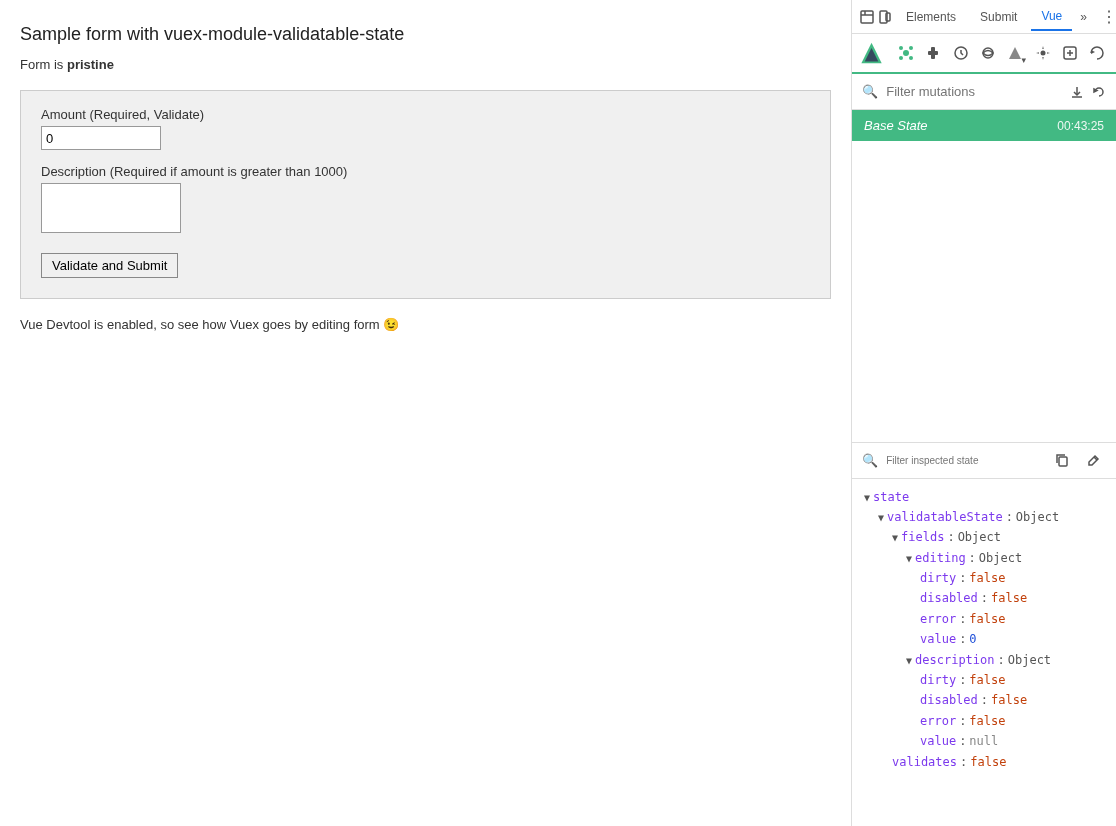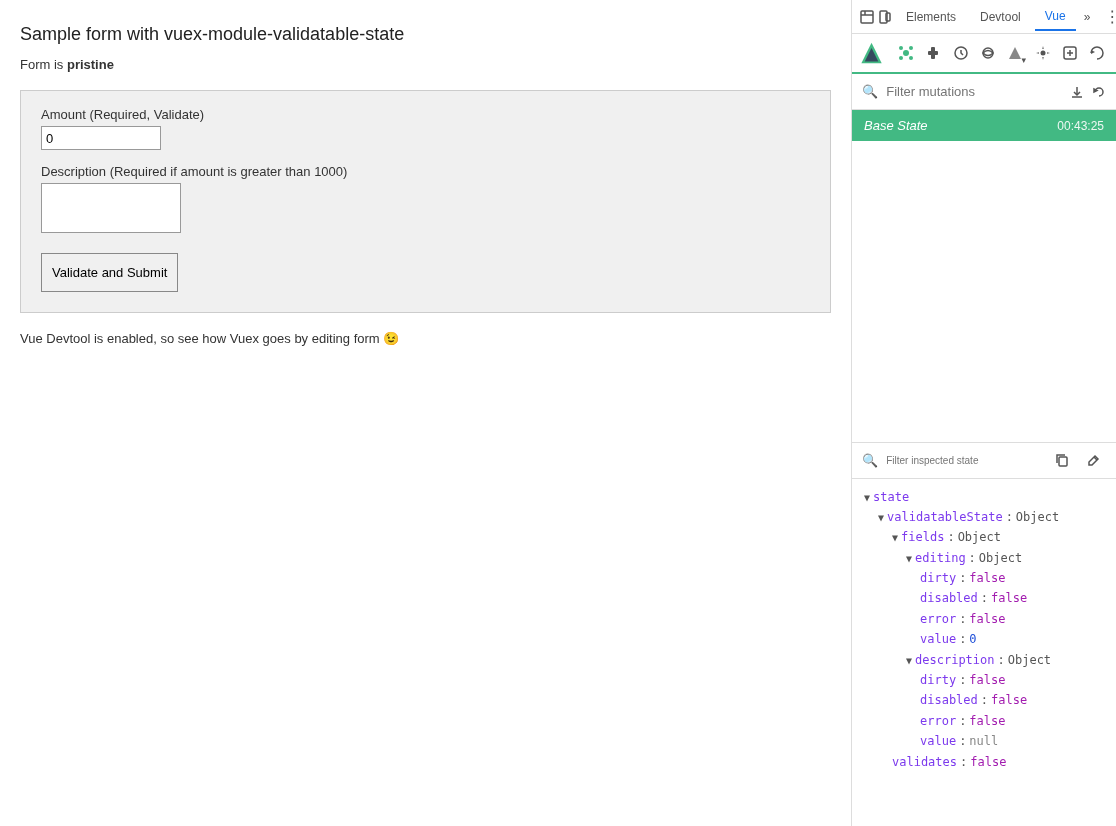--- a/index.html
+++ b/index.html
@@ -72,21 +72,21 @@
       font-size: 13px;
       border: 1px solid #999;
       background: #fff;
       resize: none;
       display: block;
     }
 
     .submit-btn {
       background: #f0f0f0;
       border: 1px solid #888;
-      padding: 11px 10px;
+      padding: 4px 10px;
       font-size: 13px;
       cursor: pointer;
       margin-top: 6px;
     }
 
     #devtool-hint {
       font-size: 13px;
       color: #333;
       margin-top: 8px;
     }
@@ -324,21 +324,21 @@
 
     .tree-indent-1 { padding-left: 0px; }
     .tree-indent-2 { padding-left: 14px; }
     .tree-indent-3 { padding-left: 28px; }
     .tree-indent-4 { padding-left: 42px; }
     .tree-indent-5 { padding-left: 56px; }
 
     .arrow { color: #555; margin-right: 3px; font-size: 10px; cursor: pointer; }
     .key-name { color: #7c3aed; }
     .key-type { color: #555; }
-    .val-false { color: #a21caf; }
+    .val-false { color: #c2410c; }
     .val-null { color: #888; }
     .val-num { color: #1d4ed8; }
     .colon { color: #555; margin: 0 3px; }
   </style>
 </head>
 <body>
 
 <div id="left-panel">
   <h1>Sample form with vuex-module-validatable-state</h1>
   <p id="form-status">
@@ -370,21 +370,21 @@
         <line x1="5" y1="1" x2="5" y2="5"></line>
       </svg>
     </button>
     <button class="dt-icon-btn">
       <svg width="14" height="14" viewBox="0 0 14 14" fill="none" stroke="currentColor" stroke-width="1.5">
         <rect x="2" y="1" width="7" height="12" rx="1"></rect>
         <rect x="8" y="3" width="4" height="8" rx="1"></rect>
       </svg>
     </button>
     <button class="dt-tab">Elements</button>
-    <button class="dt-tab">Devtool</button>
+    <button class="dt-tab">Submit</button>
     <button class="dt-tab active">Vue</button>
     <span class="dt-more">»</span>
     <span class="dt-kebab">⋮</span>
     <button class="dt-icon-btn">✕</button>
   </div>
 
   <div id="vue-toolbar">
 
     <svg class="vue-logo" viewBox="0 0 32 32">
       <polygon points="16,4 28,28 4,28" fill="#42b983"></polygon>

